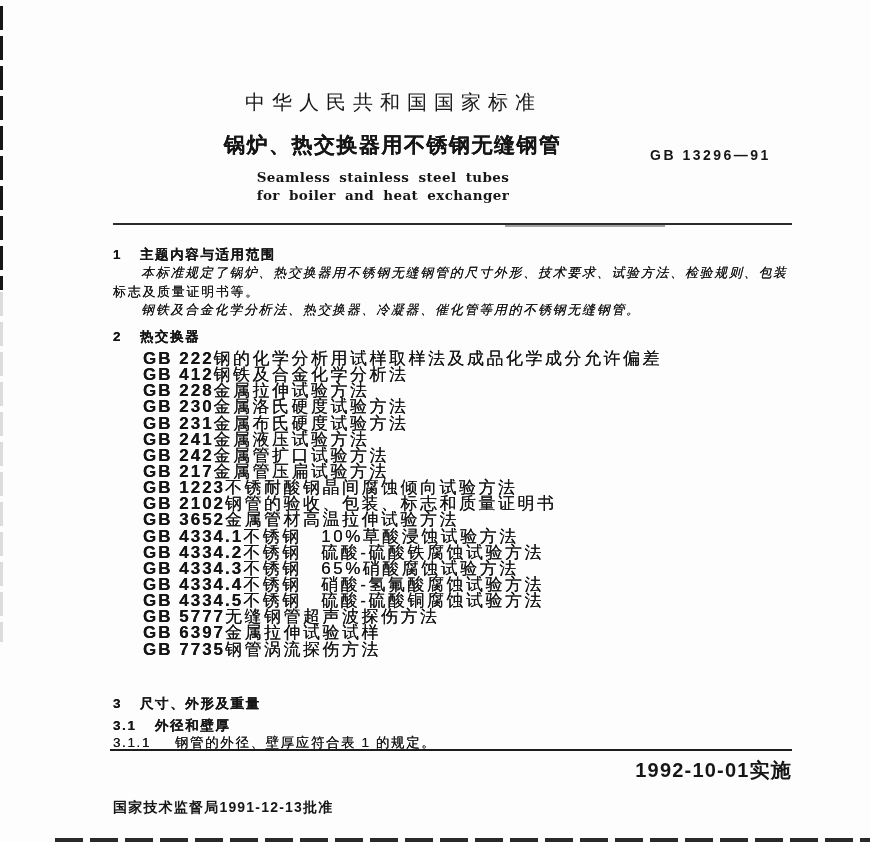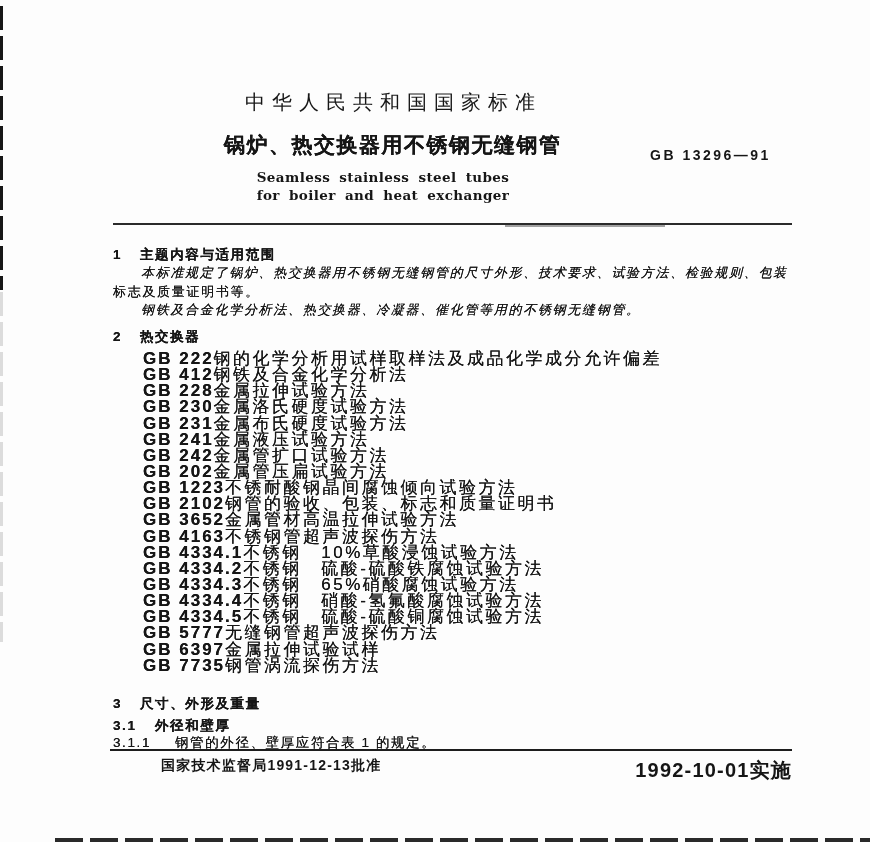--- a/index.html
+++ b/index.html
@@ -69,22 +69,22 @@
   }
   .para-line.indent { padding-left:28px;font-style:italic; }
   
   .refs { position:absolute; left:143px; top:351px; }
   .ref-row { height:16.15px; line-height:16.15px; white-space:nowrap;
              font-size:17px; text-shadow:0 0 0.5px #1c1c1c; }
   .ref-code { display:inline-block; min-width:66px; letter-spacing:2px; font-weight:bold; }
   .ref-desc { letter-spacing:2.5px; }
   
   .footer-rule { position:absolute; left:110px; top:749px; width:682px; height:2px; background:#1d1d1d; }
-  .footer-left { position:absolute; left:113px; top:757px; font-size:14px; font-weight:bold;
-                 letter-spacing:1.2px; white-space:nowrap;margin-left:48px; }
+  .footer-left { position:absolute; left:113px; top:799px; font-size:14px; font-weight:bold;
+                 letter-spacing:1.2px; white-space:nowrap; }
   .footer-right { position:absolute; right:78px; top:757px; font-size:20px; font-weight:bold;
                   letter-spacing:1.2px; white-space:nowrap;margin-left:20px; }
 </style>
 </head>
 <body>
 
 <div class="page">
 
   <div class="scan-edge-left-dark"></div>
   <div class="scan-edge-left-faint"></div>
@@ -112,25 +112,24 @@
   </div>
 
   <div class="refs">
     <div class="ref-row"><span class="ref-code">GB 222</span><span class="ref-desc">钢的化学分析用试样取样法及成品化学成分允许偏差</span></div>
     <div class="ref-row"><span class="ref-code">GB 412</span><span class="ref-desc">钢铁及合金化学分析法</span></div>
     <div class="ref-row"><span class="ref-code">GB 228</span><span class="ref-desc">金属拉伸试验方法</span></div>
     <div class="ref-row"><span class="ref-code">GB 230</span><span class="ref-desc">金属洛氏硬度试验方法</span></div>
     <div class="ref-row"><span class="ref-code">GB 231</span><span class="ref-desc">金属布氏硬度试验方法</span></div>
     <div class="ref-row"><span class="ref-code">GB 241</span><span class="ref-desc">金属液压试验方法</span></div>
     <div class="ref-row"><span class="ref-code">GB 242</span><span class="ref-desc">金属管扩口试验方法</span></div>
-    <div class="ref-row"><span class="ref-code">GB 202</span><span class="ref-desc">金属管压扁试验方法</span></div>
+    <div class="ref-row"><span class="ref-code">GB 217</span><span class="ref-desc">金属管压扁试验方法</span></div>
     <div class="ref-row"><span class="ref-code">GB 1223</span><span class="ref-desc">不锈耐酸钢晶间腐蚀倾向试验方法</span></div>
     <div class="ref-row"><span class="ref-code">GB 2102</span><span class="ref-desc">钢管的验收、包装、标志和质量证明书</span></div>
     <div class="ref-row"><span class="ref-code">GB 3652</span><span class="ref-desc">金属管材高温拉伸试验方法</span></div>
-    <div class="ref-row"><span class="ref-code">GB 4163</span><span class="ref-desc">不锈钢管超声波探伤方法</span></div>
     <div class="ref-row"><span class="ref-code">GB 4334.1</span><span class="ref-desc">不锈钢　10%草酸浸蚀试验方法</span></div>
     <div class="ref-row"><span class="ref-code">GB 4334.2</span><span class="ref-desc">不锈钢　硫酸-硫酸铁腐蚀试验方法</span></div>
     <div class="ref-row"><span class="ref-code">GB 4334.3</span><span class="ref-desc">不锈钢　65%硝酸腐蚀试验方法</span></div>
     <div class="ref-row"><span class="ref-code">GB 4334.4</span><span class="ref-desc">不锈钢　硝酸-氢氟酸腐蚀试验方法</span></div>
     <div class="ref-row"><span class="ref-code">GB 4334.5</span><span class="ref-desc">不锈钢　硫酸-硫酸铜腐蚀试验方法</span></div>
     <div class="ref-row"><span class="ref-code">GB 5777</span><span class="ref-desc">无缝钢管超声波探伤方法</span></div>
     <div class="ref-row"><span class="ref-code">GB 6397</span><span class="ref-desc">金属拉伸试验试样</span></div>
     <div class="ref-row"><span class="ref-code">GB 7735</span><span class="ref-desc">钢管涡流探伤方法</span></div>
   </div>
 

